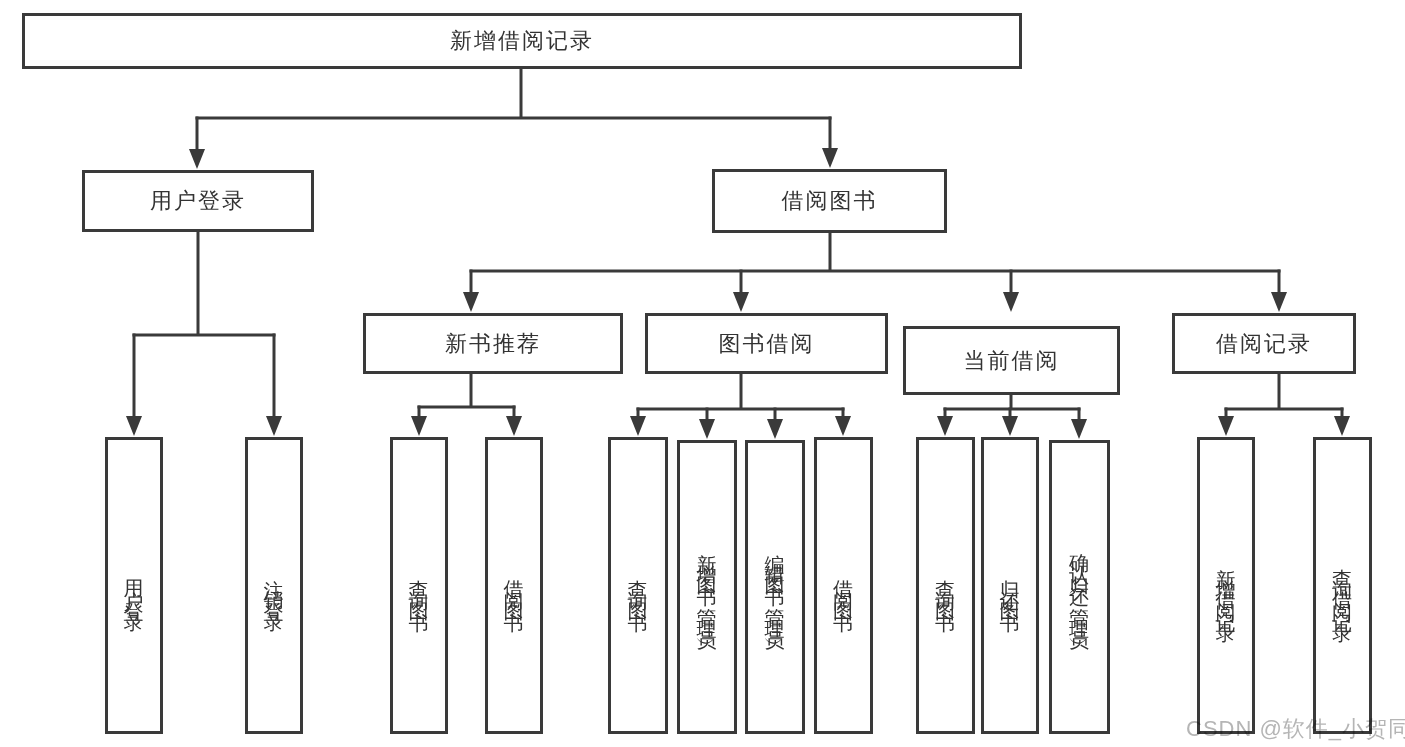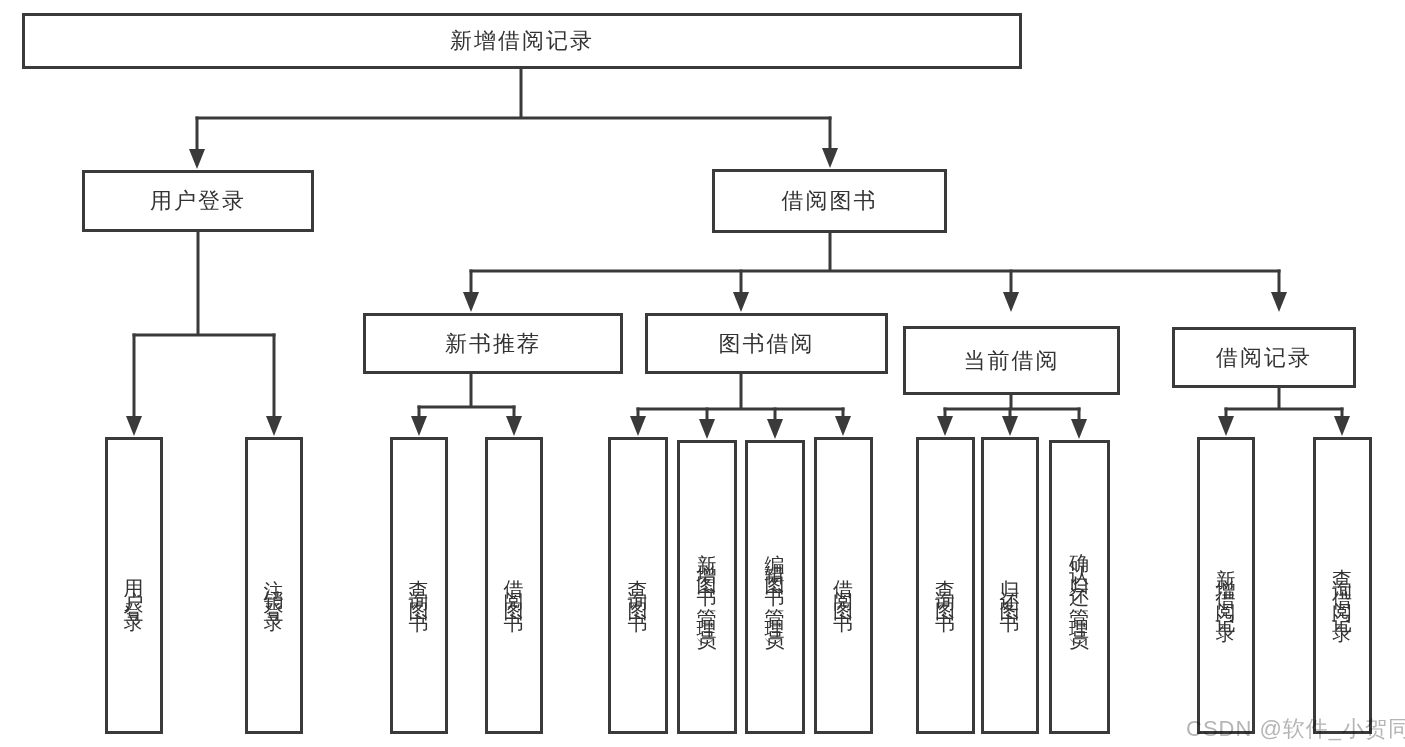--- a/index.html
+++ b/index.html
@@ -120,21 +120,21 @@
 
   <div class="node" style="left:363px;top:313px;width:260px;height:61px">
     <span class="hlabel">新书推荐</span>
   </div>
   <div class="node" style="left:645px;top:313px;width:243px;height:61px">
     <span class="hlabel">图书借阅</span>
   </div>
   <div class="node" style="left:903px;top:326px;width:217px;height:69px">
     <span class="hlabel">当前借阅</span>
   </div>
-  <div class="node" style="left:1172px;top:327px;width:184px;height:61px">
+  <div class="node" style="left:1172px;top:313px;width:184px;height:61px">
     <span class="hlabel">借阅记录</span>
   </div>
 
   <div class="node" style="left:105px;top:437px;width:58px;height:297px">
     <span class="vtext">用户登录</span>
   </div>
   <div class="node" style="left:245px;top:437px;width:58px;height:297px">
     <span class="vtext">注销登录</span>
   </div>
 

